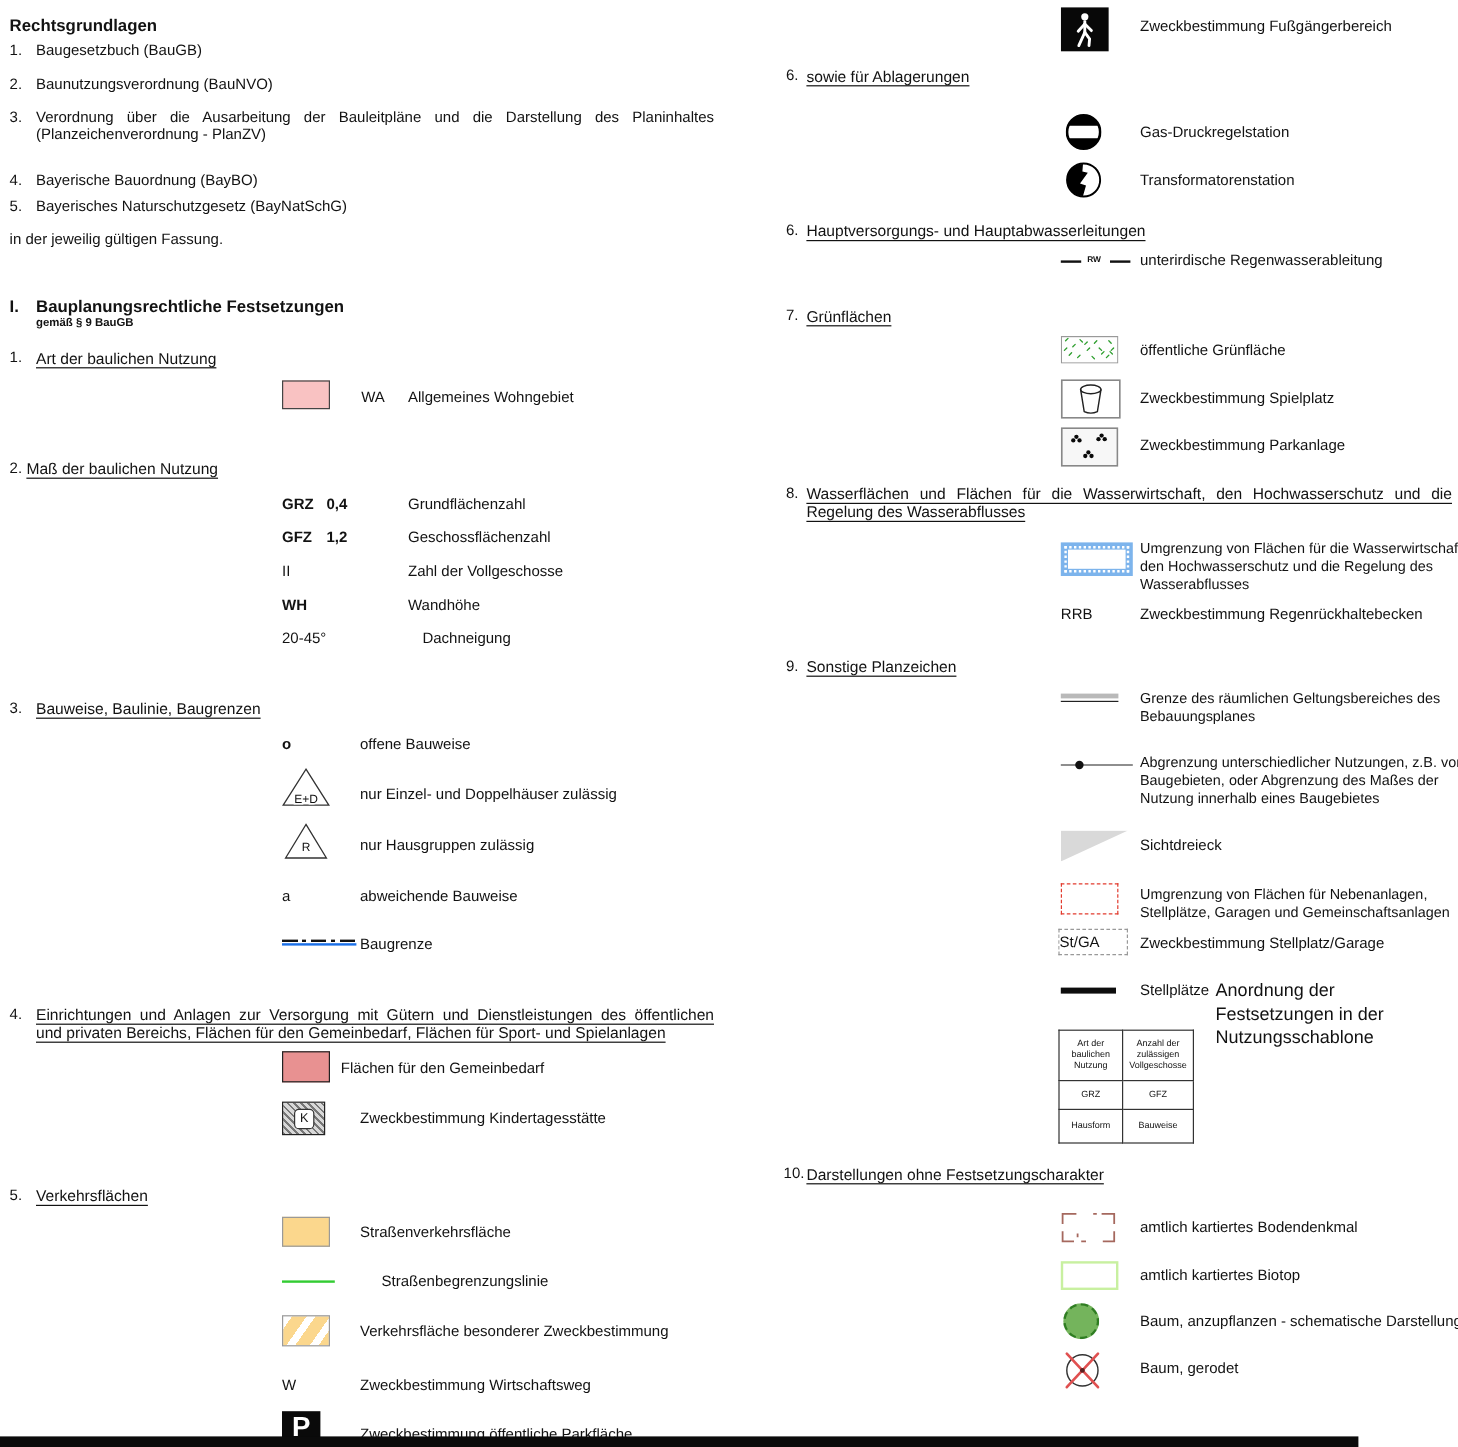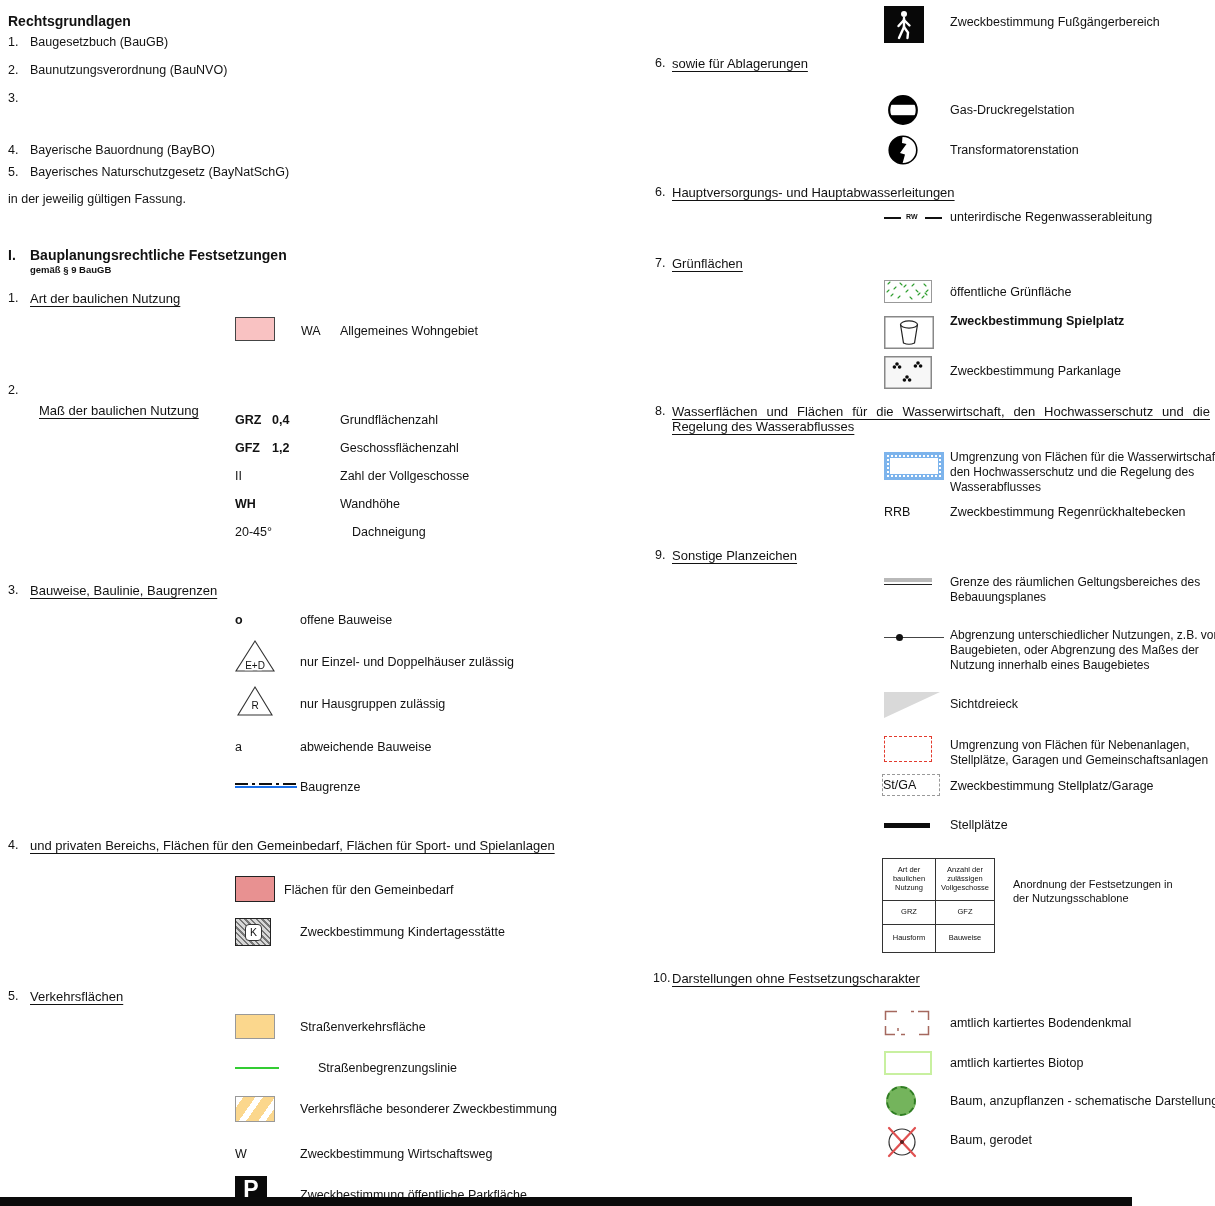--- a/index.html
+++ b/index.html
@@ -35,41 +35,45 @@
 
     <div class="abs title" style="left:8px;top:13px;">Rechtsgrundlagen</div>
 
     <div class="abs num" style="left:8px;top:35px;">1.</div>
     <div class="abs t" style="left:30px;top:35px;">Baugesetzbuch (BauGB)</div>
 
     <div class="abs num" style="left:8px;top:63px;">2.</div>
     <div class="abs t" style="left:30px;top:63px;">Baunutzungsverordnung (BauNVO)</div>
 
     <div class="abs num" style="left:8px;top:91px;">3.</div>
+    <div class="abs" style="left:30px;top:91px;width:565px;">
+      <span class="jline" style="font-size:12.5px;text-align:justify;text-align-last:justify;">Verordnung über die Ausarbeitung der Bauleitpläne und die Darstellung des Planinhaltes</span>
+      <span class="jline" style="font-size:12.5px;">(Planzeichenverordnung - PlanZV)</span>
+    </div>
 
     <div class="abs num" style="left:8px;top:143px;">4.</div>
     <div class="abs t" style="left:30px;top:143px;">Bayerische Bauordnung (BayBO)</div>
 
     <div class="abs num" style="left:8px;top:165px;">5.</div>
     <div class="abs t" style="left:30px;top:165px;">Bayerisches Naturschutzgesetz (BayNatSchG)</div>
 
     <div class="abs t" style="left:8px;top:192px;">in der jeweilig gültigen Fassung.</div>
 
     <div class="abs title" style="left:8px;top:247px;">I.</div>
     <div class="abs title" style="left:30px;top:247px;white-space:nowrap;">Bauplanungsrechtliche Festsetzungen</div>
     <div class="abs sub" style="left:30px;top:264px;">gemäß § 9 BauGB</div>
 
     <div class="abs num" style="left:8px;top:291px;">1.</div>
     <div class="abs h" style="left:30px;top:291px;">Art der baulichen Nutzung</div>
     <div class="abs swatch" style="left:235px;top:317px;width:40px;height:24px;background:#f9c2c2;border:1px solid #444;"></div>
     <div class="abs t" style="left:301px;top:324px;">WA</div>
     <div class="abs t" style="left:340px;top:324px;">Allgemeines Wohngebiet</div>
 
     <div class="abs num" style="left:8px;top:383px;">2.</div>
-    <div class="abs h" style="left:39px;top:383px;margin-top:20px;">Maß der baulichen Nutzung</div>
+    <div class="abs h" style="left:22px;top:383px;">Maß der baulichen Nutzung</div>
 
     <div class="abs t b" style="left:235px;top:413px;">GRZ</div>
     <div class="abs t b" style="left:272px;top:413px;">0,4</div>
     <div class="abs t" style="left:340px;top:413px;">Grundflächenzahl</div>
 
     <div class="abs t b" style="left:235px;top:441px;">GFZ</div>
     <div class="abs t b" style="left:272px;top:441px;">1,2</div>
     <div class="abs t" style="left:340px;top:441px;">Geschossflächenzahl</div>
 
     <div class="abs t" style="left:235px;top:469px;">II</div>
@@ -107,20 +111,21 @@
     <div class="abs t" style="left:300px;top:740px;">abweichende Bauweise</div>
 
     <div class="abs" style="left:235px;top:782px;width:62px;height:8px;">
       <div style="position:absolute;left:0;top:3.5px;width:100%;height:2.5px;background:#1a6fe8;"></div>
       <div style="position:absolute;left:0;top:1px;width:100%;height:2.2px;background:repeating-linear-gradient(90deg,#111 0 13px,transparent 13px 17px,#111 17px 20px,transparent 20px 24px);"></div>
     </div>
     <div class="abs t" style="left:300px;top:780px;">Baugrenze</div>
 
     <div class="abs num" style="left:8px;top:838px;">4.</div>
     <div class="abs" style="left:30px;top:838px;width:565px;">
+      <span class="jline hj">Einrichtungen und Anlagen zur Versorgung mit Gütern und Dienstleistungen des öffentlichen</span>
       <span class="jline hj2">und privaten Bereichs, Flächen für den Gemeinbedarf, Flächen für Sport- und Spielanlagen</span>
     </div>
     <div class="abs swatch" style="left:235px;top:876px;width:40px;height:26px;background:#e89191;border:1px solid #222;"></div>
     <div class="abs t" style="left:284px;top:883px;">Flächen für den Gemeinbedarf</div>
 
     <div class="abs" style="left:235px;top:918px;width:34px;height:26px;background:repeating-linear-gradient(45deg,#777 0 1.5px,#d8d8d8 1.5px 4px);border:1px solid #222;">
       <div style="position:absolute;left:9px;top:5px;width:15px;height:15px;background:#fff;border:1px solid #333;border-radius:4px;text-align:center;font-size:10.5px;line-height:15px;">K</div>
     </div>
     <div class="abs t" style="left:300px;top:925px;">Zweckbestimmung Kindertagesstätte</div>
 
@@ -220,21 +225,21 @@
     </div>
     <div class="abs t" style="left:302px;top:285px;">öffentliche Grünfläche</div>
 
     <div class="abs" style="left:236px;top:316px;">
       <svg width="50" height="33" viewBox="0 0 50 33">
         <rect x="0.75" y="0.75" width="48.5" height="31.5" fill="#fff" stroke="#888" stroke-width="1.5"></rect>
         <ellipse cx="25" cy="8.5" rx="8.5" ry="3.6" fill="none" stroke="#222" stroke-width="1.2"></ellipse>
         <path d="M16.5 8.5 L19.5 27 Q25 29.5 30.5 27 L33.5 8.5" fill="none" stroke="#222" stroke-width="1.2"></path>
       </svg>
     </div>
-    <div class="abs t" style="left:302px;top:314px;font-weight:bold;">Zweckbestimmung Spielplatz</div>
+    <div class="abs t" style="left:302px;top:325px;">Zweckbestimmung Spielplatz</div>
 
     <div class="abs" style="left:236px;top:356px;">
       <svg width="48" height="33" viewBox="0 0 48 33">
         <rect x="0.75" y="0.75" width="46.5" height="31.5" fill="#f7f7f7" stroke="#888" stroke-width="1.5"></rect>
         <g fill="#0a0a0a">
           <circle cx="13" cy="8" r="1.8"></circle>
             <circle cx="10.4" cy="11" r="1.8"></circle>
             <circle cx="15.6" cy="11" r="1.8"></circle>
           <circle cx="34" cy="7" r="1.8"></circle>
             <circle cx="31.4" cy="10" r="1.8"></circle>
@@ -301,21 +306,21 @@
           <td style="height:21px;">GRZ</td>
           <td>GFZ</td>
         </tr>
         <tr>
           <td style="height:25px;">Hausform</td>
           <td>Bauweise</td>
         </tr>
       </tbody>
         </table>
     </div>
-    <div class="abs" style="left:365px;top:877px;width:178px;font-size:11px;line-height:1.3;">Anordnung der Festsetzungen in der Nutzungsschablone</div>
+    <div class="abs" style="left:365px;top:816px;width:178px;font-size:15px;line-height:1.3;">Anordnung der Festsetzungen in der Nutzungsschablone</div>
 
     <div class="abs num" style="left:5px;top:971px;">10.</div>
     <div class="abs h" style="left:24px;top:971px;">Darstellungen ohne Festsetzungscharakter</div>
 
     <div class="abs" style="left:236px;top:1010px;">
       <svg width="46" height="26" viewBox="0 0 46 26">
         <g fill="none" stroke="#a5685e" stroke-width="1.5">
           <path d="M13 1.5 H1.5 V10"></path>
           <path d="M27 1.5 h3"></path>
           <path d="M34 1.5 H44.5 V10"></path>

